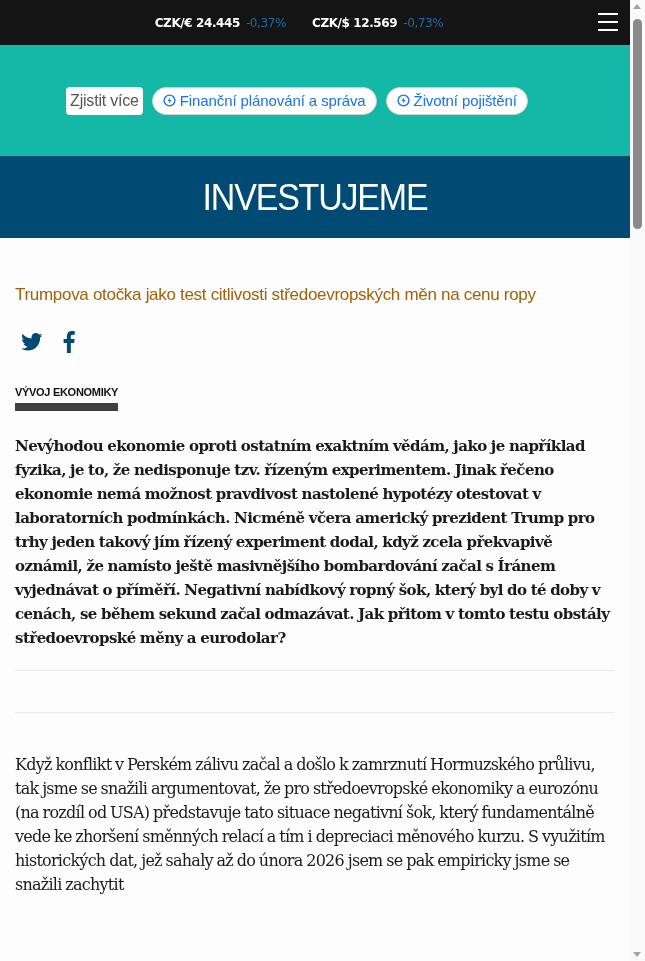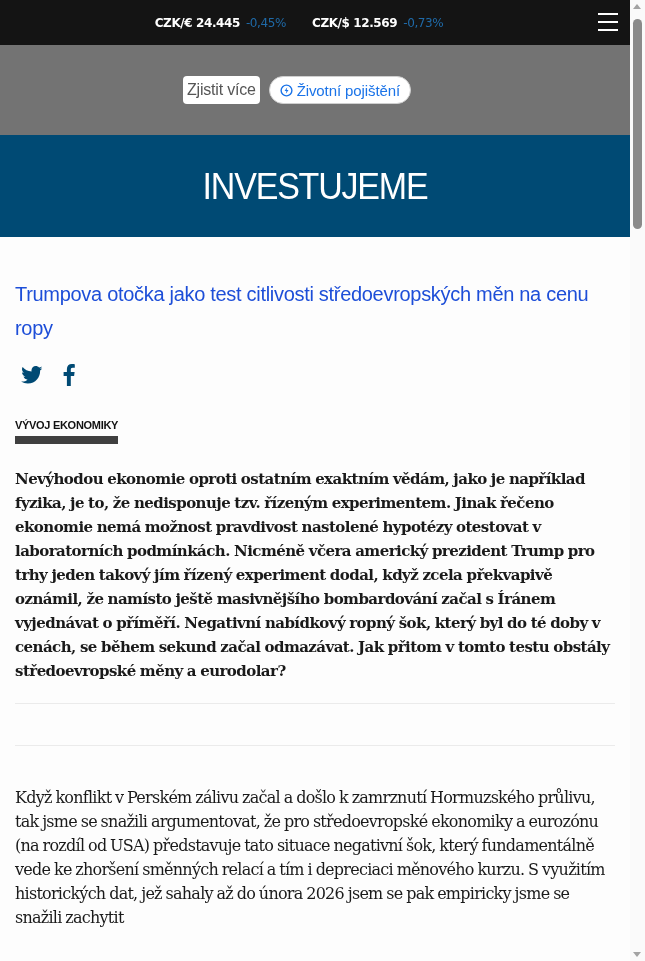--- a/index.html
+++ b/index.html
@@ -11,32 +11,32 @@
     
     .ticker { height: 45px; background: #141414; position: relative; display: flex; align-items: center; justify-content: center; }
     .ticker-items { display: flex; align-items: center; gap: 26px; margin-left: -32px; font-family: "DejaVu Sans", sans-serif; font-size: 12px; letter-spacing: -0.4px; }
     .ticker-item { display: flex; align-items: center; gap: 6px; }
     .ticker-pair { color: #ffffff; font-weight: bold; }
     .ticker-change { color: #1f6aa8; }
     .menu-btn { position: absolute; right: 12px; top: 13px; width: 20px; height: 18px; display: flex; flex-direction: column; justify-content: space-between; cursor: pointer; }
     .menu-btn span { display: block; height: 2px; background: #ffffff; }
 
     
-    .chip-bar { height: 90px; background: #737373; display: flex; align-items: center; justify-content: center; gap: 9px; padding-right: 36px; }
+    .chip-bar { height: 111px; background: #14b8a6; display: flex; align-items: center; justify-content: center; gap: 9px; padding-right: 36px; }
     .chip-label { background: #ffffff; border-radius: 4px; padding: 5px 4px; font-size: 16px; color: #555555; font-family: "Liberation Sans", sans-serif; letter-spacing: -0.2px; }
     .chip { display: flex; align-items: center; gap: 4px; background: #ffffff; border: 1px solid #cfcfcf; border-radius: 14px; height: 28px; padding: 0 10px 0 10px; font-size: 15px; color: #1a73e8; letter-spacing: -0.1px; cursor: pointer; }
     .chip svg { width: 13px; height: 13px; }
 
     
-    .brand { height: 102px; background: #004a74; display: flex; align-items: center; justify-content: center; }
+    .brand { height: 82px; background: #004a74; display: flex; align-items: center; justify-content: center; }
     .brand-logo { color: #ffffff; font-family: "Liberation Sans", sans-serif; font-size: 34px; letter-spacing: -1.2px; font-weight: normal; transform: scaleY(1.1); margin-left: 0; }
 
     
     .article { padding: 0 15px; }
-    .article-title { margin-top: 40px; font-family: "Liberation Sans", sans-serif; font-size: 20px; line-height: 34px; color: #1d4ed8; letter-spacing: -0.3px; font-weight: normal; }
+    .article-title { margin-top: 40px; font-family: "Liberation Sans", sans-serif; font-size: 17px; line-height: 34px; color: #a16207; letter-spacing: -0.3px; font-weight: normal; }
     .article-date { margin-top: 22px; font-size: 12px; color: #222222; letter-spacing: -0.4px; }
     .share { margin-top: 18px; display: flex; align-items: center; gap: 20px; padding-left: 6px; height: 24px; }
     .share a { display: inline-flex; cursor: pointer; }
     .category { margin-top: 32px; display: inline-block; font-size: 11px; font-weight: bold; color: #111111; letter-spacing: -0.3px; padding-bottom: 5px; border-bottom: 8px solid #404040; cursor: pointer; }
     .lead { margin-top: 23px; font-family: "DejaVu Serif", serif; font-weight: bold; font-size: 15px; line-height: 24px; color: #1a1a1a; letter-spacing: -0.55px; word-spacing: -0.5px; }
     .divider { height: 1px; background: #ebebeb; }
     .divider.first { margin-top: 20px; }
     .divider.second { margin-top: 41px; }
     .body-text { margin-top: 40px; font-family: "DejaVu Serif", serif; font-size: 16px; line-height: 24px; color: #1a1a1a; letter-spacing: -0.75px; word-spacing: -0.6px; }
 
@@ -48,36 +48,43 @@
   </style>
 </head>
 <body>
 
 <div class="page">
 
   <header class="ticker">
     <div class="ticker-items">
       <div class="ticker-item">
         <span class="ticker-pair">CZK/€ 24.445</span>
-        <span class="ticker-change">-0,45%</span>
+        <span class="ticker-change">-0,37%</span>
       </div>
       <div class="ticker-item">
         <span class="ticker-pair">CZK/$ 12.569</span>
         <span class="ticker-change">-0,73%</span>
       </div>
     </div>
     <div class="menu-btn">
       <span></span>
       <span></span>
       <span></span>
     </div>
   </header>
 
   <nav class="chip-bar">
     <span class="chip-label">Zjistit více</span>
+    <a class="chip">
+      <svg viewBox="0 0 14 14">
+        <circle cx="7" cy="7" r="5.8" fill="none" stroke="#1a73e8" stroke-width="1.5"></circle>
+        <path d="M7.8 3.4 L4.9 7.6 H6.9 L6.3 10.6 L9.2 6.4 H7.2 Z" fill="#1a73e8"></path>
+      </svg>
+      <span>Finanční plánování a správa</span>
+    </a>
     <a class="chip">
       <svg viewBox="0 0 14 14">
         <circle cx="7" cy="7" r="5.8" fill="none" stroke="#1a73e8" stroke-width="1.5"></circle>
         <path d="M7.8 3.4 L4.9 7.6 H6.9 L6.3 10.6 L9.2 6.4 H7.2 Z" fill="#1a73e8"></path>
       </svg>
       <span>Životní pojištění</span>
     </a>
   </nav>
 
   <div class="brand">

